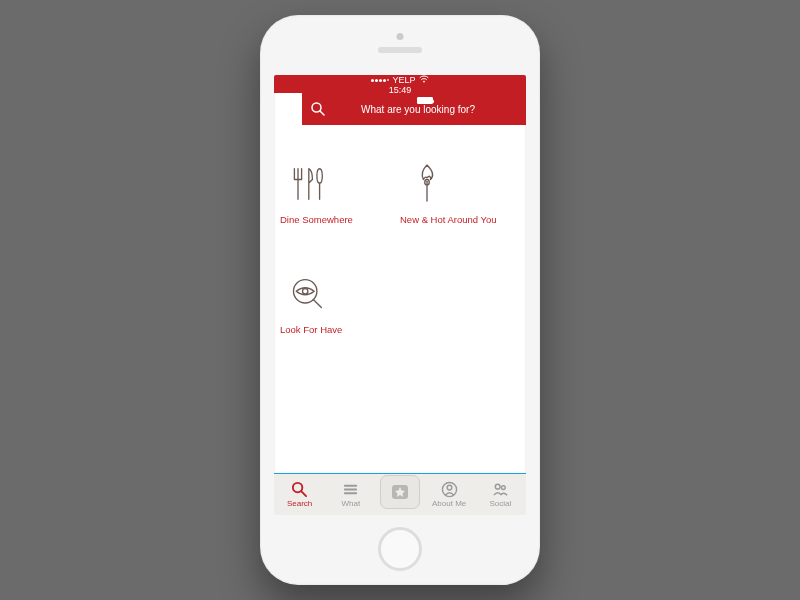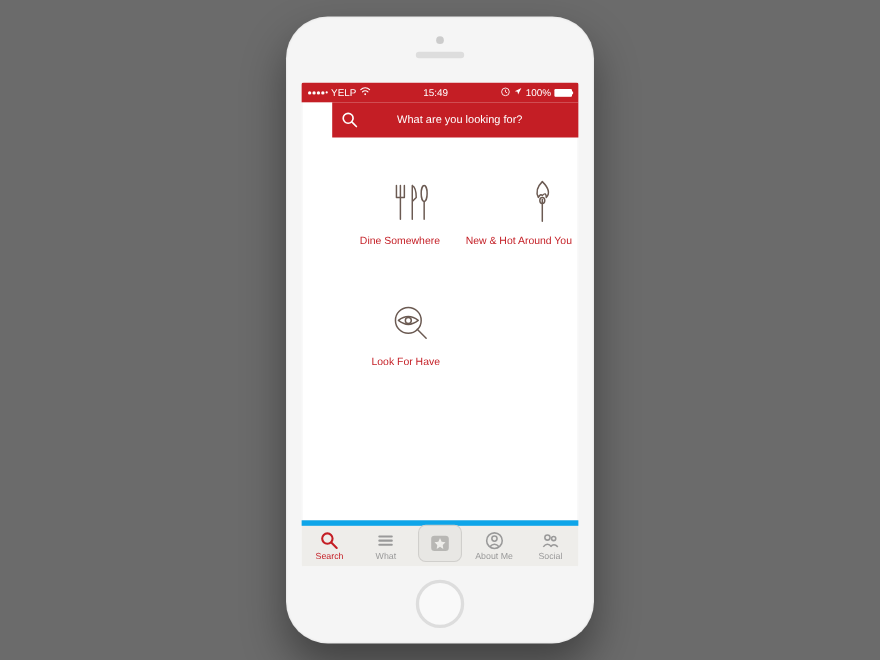--- a/index.html
+++ b/index.html
@@ -33,21 +33,21 @@
   .screen {
     width: 100%; height: 100%;
     background: #fff; border-radius: 2px;
     overflow: hidden; display: flex; flex-direction: column;
     box-shadow: inset 0 0 0 1px rgba(0,0,0,0.05);
   }
   
   .status {
     height: 18px; background: #c41e25; color: #fff;
     display: flex; align-items: center; justify-content: space-between;
-    font-size: 9px; padding: 0 6px; font-weight: 500;
+    font-size: 9px; padding: 0 6px; font-weight: 500; flex-direction: column;
   }
   .status .left, .status .right { display: flex; align-items: center; gap: 3px; }
   .dots { display: flex; gap: 1px; }
   .dots span { width: 3px; height: 3px; border-radius: 50%; background: #fff; }
   .dots span.empty { background: transparent; border: 0.5px solid #fff; width:2px; height:2px;}
   .wifi { font-size: 9px; }
   .battery {
     width: 16px; height: 7px; border: 1px solid #fff; border-radius: 1px;
     position: relative; background: #fff;
   }
@@ -61,30 +61,30 @@
     display: flex; align-items: center; padding: 0 8px; gap: 12px; margin-left: 28px;
   }
   .search-icn { width: 16px; height: 16px; flex-shrink: 0; }
   .search-txt { color: #fff; font-size: 10px; flex: 1; text-align: center; padding-right: 20px; }
   
   .grid {
     flex: 1; display: grid; grid-template-columns: 1fr 1fr; grid-template-rows: 1fr 1fr 1fr;
     padding: 12px 6px 6px 6px;
   }
   .tile {
-    display: flex; flex-direction: column; align-items: flex-end; justify-content: center;
+    display: flex; flex-direction: column; align-items: flex-start; justify-content: center;
     gap: 6px; cursor: pointer;
   }
   .tile svg { width: 54px; height: 48px; }
   .tile .lbl { font-size: 9.5px; color: #c41e25; text-align: center; }
   
   .tabbar {
     height: 42px; background: #eeedea;
     display: flex; align-items: center; justify-content: space-around;
-    border-top: 5px solid #0ea5e9; position: relative;
+    border-top: 1px solid #0ea5e9; position: relative;
   }
   .tab {
     display: flex; flex-direction: column; align-items: center; gap: 1px;
     font-size: 8px; color: #9a9a9a; cursor: pointer; width: 44px;
   }
   .tab.active { color: #c41e25; }
   .tab svg { width: 17px; height: 17px; }
   .center-tab {
     width: 40px; height: 34px; background: #e8e7e4; border-radius: 7px;
     border: 1px solid #d0cfcc;

